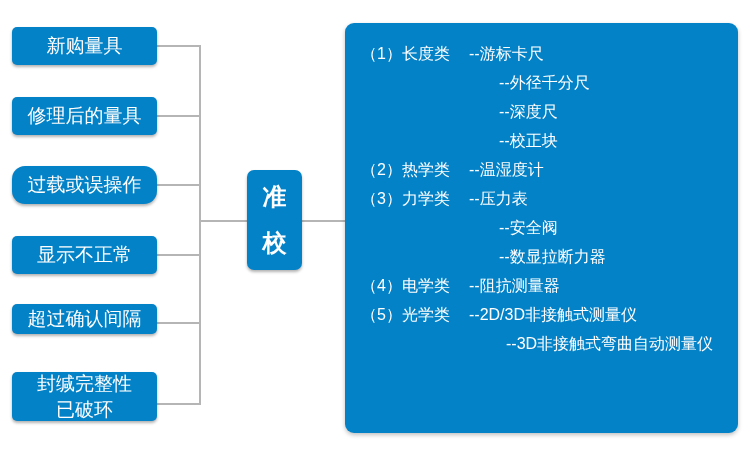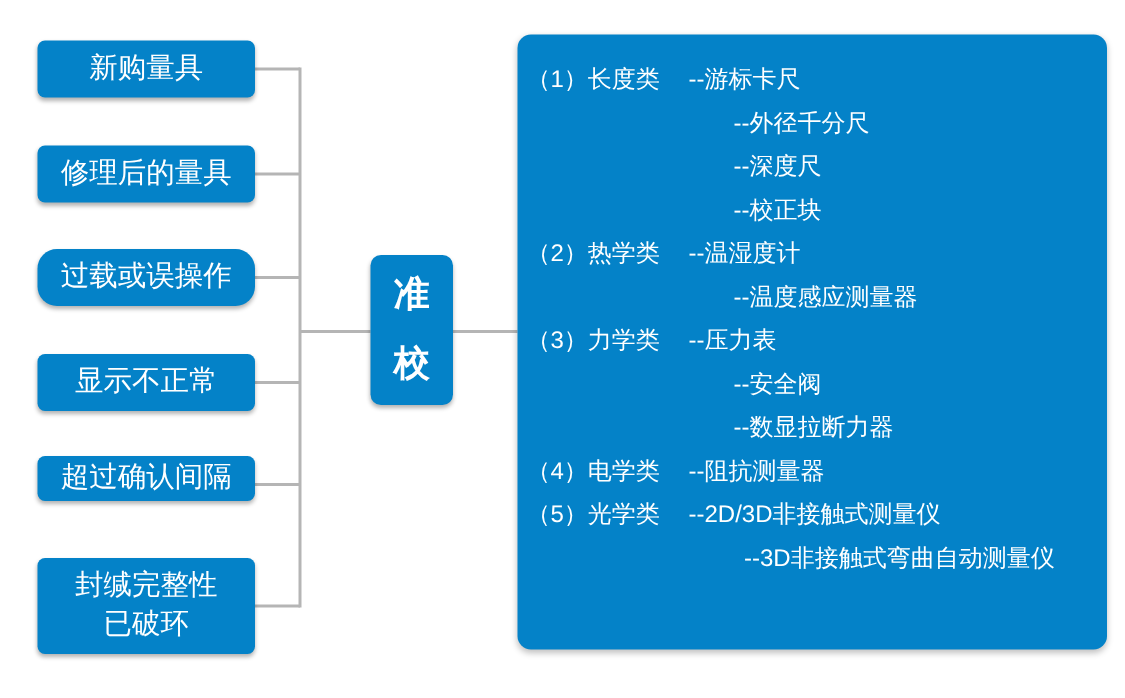--- a/index.html
+++ b/index.html
@@ -9,21 +9,21 @@
     background:#ffffff;
     font-family:"Liberation Sans",sans-serif;
     overflow:hidden;
   }
   
   .line{position:absolute;background:#b5b5b5;}
   .hline{height:2px;}
   .vline{width:2px;}
   
   .lbox{
-    position:absolute;left:25px;width:145px;
+    position:absolute;left:12px;width:145px;
     background:#0482c8;border-radius:5px;
     color:#ffffff;font-size:19px;
     display:flex;align-items:center;justify-content:center;
     text-align:center;line-height:1.35;
     box-shadow:0 2px 3px rgba(0,0,0,0.30);
     white-space:pre-line;
   }
   
   .cbox{
     position:absolute;left:247px;top:170px;width:55px;height:100px;
@@ -31,21 +31,21 @@
     color:#ffffff;font-size:24px;font-weight:bold;
     display:flex;align-items:center;justify-content:center;
     text-align:center;line-height:1.9;white-space:pre-line;
     box-shadow:0 2px 3px rgba(0,0,0,0.30);
   }
   
   .panel{
     position:absolute;left:345px;top:23px;width:393px;height:410px;
     background:#0482c8;border-radius:9px;
     color:#ffffff;font-size:16px;
-    padding:16px 0 0 6px;box-sizing:border-box;
+    padding:16px 0 0 16px;box-sizing:border-box;
     box-shadow:0 2px 4px rgba(0,0,0,0.25);
   }
   .row{line-height:29px;white-space:nowrap;}
   .row .cat{display:inline-block;width:108px;}
   .row.indent1 .item{margin-left:30px;}
   .row.indent2 .item{margin-left:37px;}
 </style>
 </head>
 <body>
 
@@ -59,33 +59,32 @@
   <div class="line hline" style="left:155px;top:403px;width:45px;"></div>
   <div class="line vline" style="left:199px;top:45px;height:360px;"></div>
   <div class="line hline" style="left:200px;top:220px;width:47px;"></div>
   <div class="line hline" style="left:302px;top:220px;width:43px;"></div>
 
   <div class="lbox" style="top:27px;height:38px;"><span>新购量具</span></div>
   <div class="lbox" style="top:97px;height:38px;align-items:center;"><span>修理后的量具</span></div>
   <div class="lbox" style="top:166px;height:38px;border-radius:13px;"><span>过载或误操作</span></div>
   <div class="lbox" style="top:236px;height:38px;"><span>显示不正常</span></div>
   <div class="lbox" style="top:304px;height:30px;"><span>超过确认间隔</span></div>
-  <div class="lbox" style="top:372px;height:64px;font-family:Liberation Serif, serif;"><span>封缄完整性
+  <div class="lbox" style="top:372px;height:49px;font-family:Liberation Serif, serif;"><span>封缄完整性
 已破环</span></div>
 
   <div class="cbox"><span>准
 校</span></div>
 
   <div class="panel">
     <div class="row"><span class="cat">（1）长度类</span><span class="item">--游标卡尺</span></div>
     <div class="row indent1"><span class="cat"></span><span class="item">--外径千分尺</span></div>
     <div class="row indent1"><span class="cat"></span><span class="item">--深度尺</span></div>
     <div class="row indent1"><span class="cat"></span><span class="item">--校正块</span></div>
     <div class="row"><span class="cat">（2）热学类</span><span class="item">--温湿度计</span></div>
-    <div class="row indent1"><span class="cat"></span><span class="item">--温度感应测量器</span></div>
     <div class="row"><span class="cat">（3）力学类</span><span class="item">--压力表</span></div>
     <div class="row indent1"><span class="cat"></span><span class="item">--安全阀</span></div>
     <div class="row indent1"><span class="cat"></span><span class="item">--数显拉断力器</span></div>
     <div class="row"><span class="cat">（4）电学类</span><span class="item">--阻抗测量器</span></div>
     <div class="row"><span class="cat">（5）光学类</span><span class="item">--2D/3D非接触式测量仪</span></div>
     <div class="row indent2"><span class="cat"></span><span class="item">--3D非接触式弯曲自动测量仪</span></div>
   </div>
 
 </div>
 

